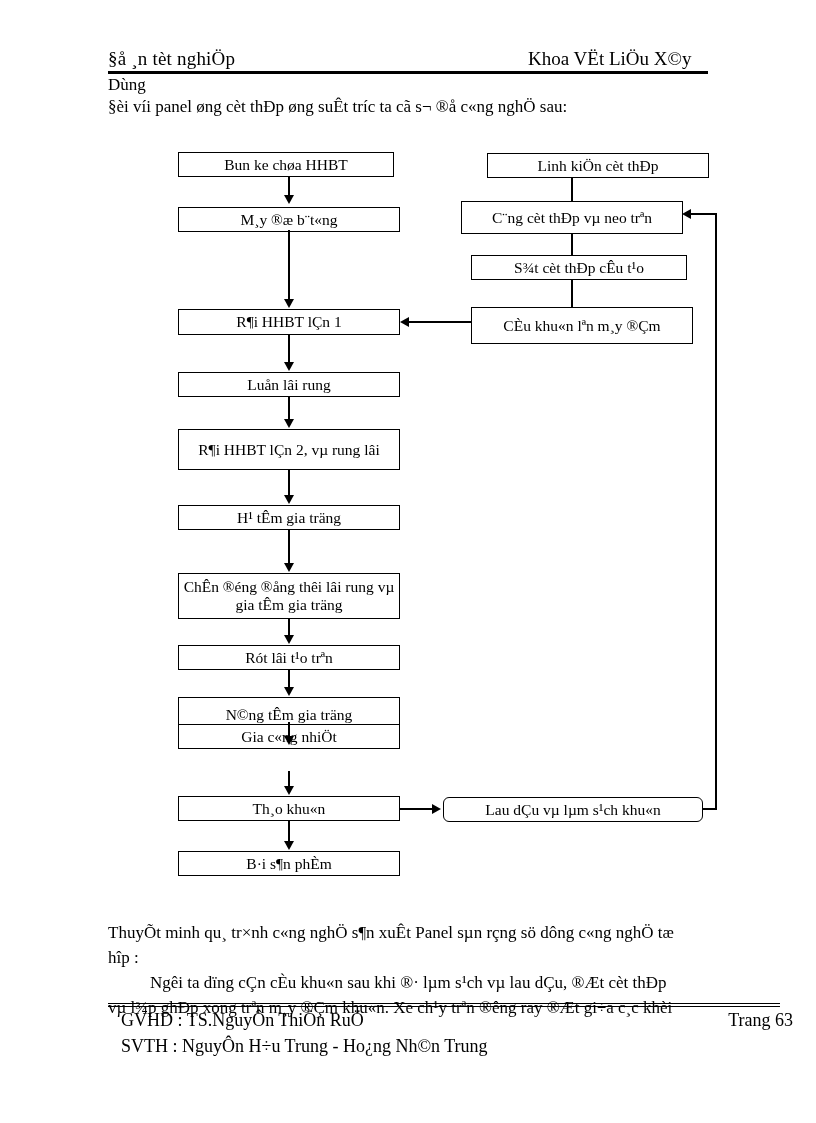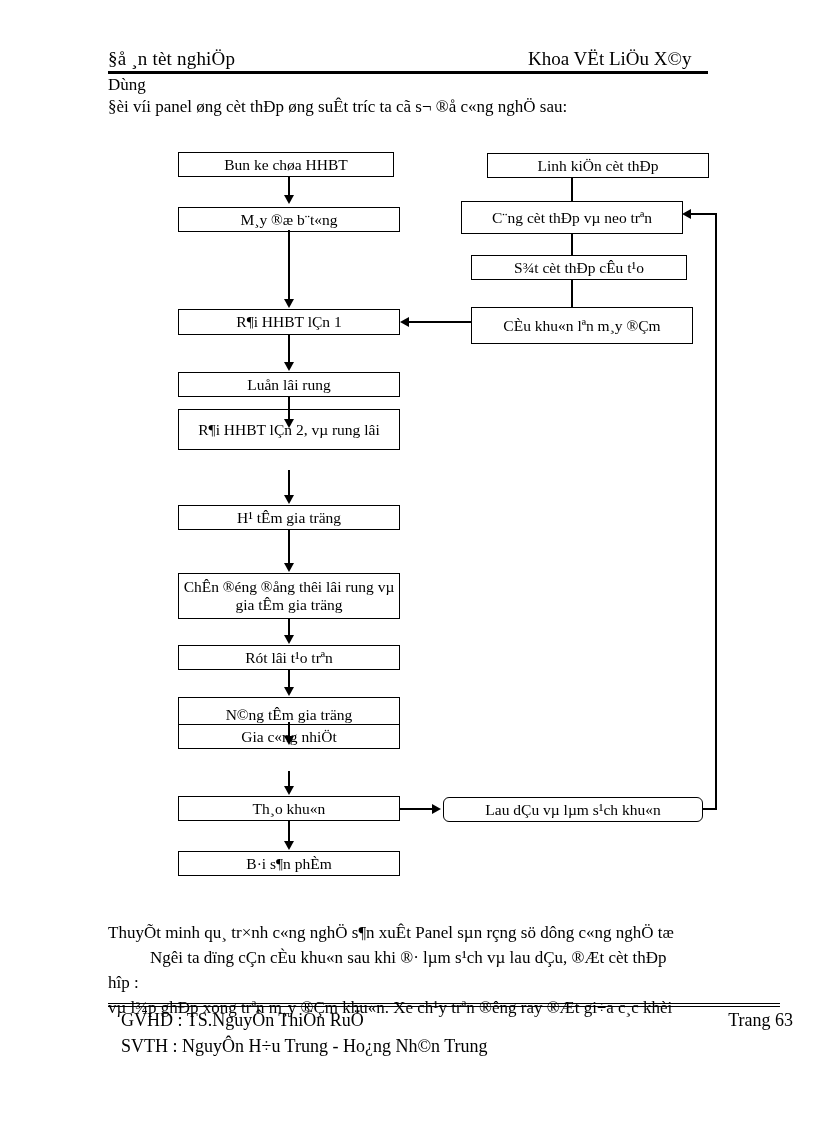--- a/index.html
+++ b/index.html
@@ -115,21 +115,21 @@
     </div>
 
     <div class="node" style="left:178px;top:309px;width:222px;height:26px;">
       <span>R¶i HHBT lÇn 1</span>
     </div>
 
     <div class="node" style="left:178px;top:372px;width:222px;height:25px;">
       <span>Luån lâi rung</span>
     </div>
 
-    <div class="node two" style="left:178px;top:409px;width:222px;height:41px;">
+    <div class="node two" style="left:178px;top:429px;width:222px;height:41px;">
       <span>R¶i HHBT lÇn 2, vµ rung lâi</span>
     </div>
 
     <div class="node" style="left:178px;top:505px;width:222px;height:25px;">
       <span>H¹ tÊm gia träng</span>
     </div>
 
     <div class="node two" style="left:178px;top:573px;width:222px;height:46px;">
       <span>ChÊn ®éng ®ång thêi lâi rung vµ gia tÊm gia träng</span>
     </div>
@@ -221,22 +221,22 @@
 
     <div class="conn hline" style="left:703px;top:808px;width:14px;"></div>
     <div class="conn vline" style="left:715px;top:213px;height:596px;"></div>
     <div class="conn hline" style="left:690px;top:213px;width:27px;"></div>
     <div class="arrow-left" style="left:682px;top:209px;"></div>
 
   </div>
 
   <div class="btext">
     <div class="l">ThuyÕt minh qu¸ tr×nh c«ng nghÖ s¶n xuÊt Panel sµn rçng sö dông c«ng nghÖ tæ</div>
+    <div class="l">hîp :</div>
     <div class="l indent">Ngêi  ta dïng cÇn cÈu khu«n sau khi ®· lµm s¹ch vµ lau dÇu, ®Æt cèt thÐp</div>
-    <div class="l">hîp :</div>
     <div class="l">vµ l¾p ghÐp xong trªn m¸y ®Çm khu«n. Xe ch¹y trªn ®êng  ray ®Æt gi÷a c¸c khèi</div>
   </div>
 
   <div class="footer-rule"></div>
   <div class="footer">
     <div class="footer-row">
       <span>GVHD  :  TS.NguyÔn  ThiÖn RuÖ</span>
       <span class="footer-page">Trang 63</span>
     </div>
     <div class="footer-row">

